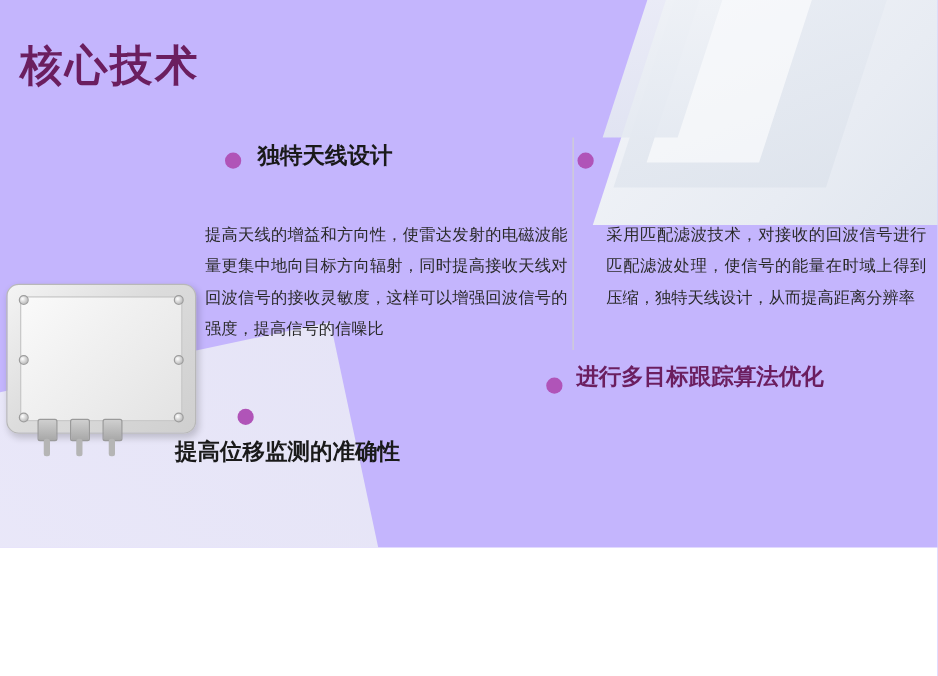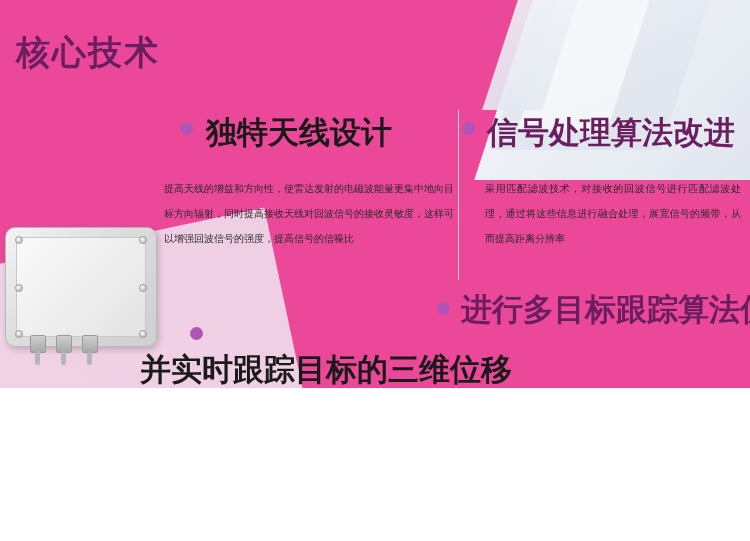--- a/index.html
+++ b/index.html
@@ -9,22 +9,22 @@
   body {
     width: 750px;
     height: 541px;
     background: #ffffff;
     font-family: "Liberation Sans", sans-serif;
     overflow: hidden;
   }
   .slide {
     position: relative;
     width: 750px;
-    height: 388px;
-    background: #ec4899;
+    height: 438px;
+    background: #c4b5fd;
     overflow: hidden;
   }
 
   
   .bg-shape {
     position: absolute;
     pointer-events: none;
   }
   .shape-a {
     top: -40px;
@@ -154,32 +154,32 @@
   
   .bullet {
     position: absolute;
     width: 13px;
     height: 13px;
     border-radius: 50%;
     background: #b054b8;
   }
   .heading {
     position: absolute;
-    font-size: 31px;
+    font-size: 18px;
     font-weight: bold;
     color: #1a1a1a;
     font-family: Liberation Sans, sans-serif;
     white-space: nowrap;
   }
   .heading-purple {
     color: #6b1e5f;
   }
   .body-text {
     position: absolute;
-    font-size: 10px;
+    font-size: 13px;
     line-height: 25px;
     color: #2a2a2a;
     text-align: justify;
     font-family: "DejaVu Sans", "Liberation Sans", sans-serif;
   }
 
   
   .b1-dot { left: 180px; top: 122px; }
   .b1-h   { left: 206px; top: 112px; }
   .b1-t   { left: 164px; top: 176px; width: 290px; }
@@ -234,22 +234,21 @@
     <div class="cable cb3"></div>
   </div>
 
   <div class="divider div-1"></div>
 
   <div class="bullet b1-dot"></div>
   <div class="heading b1-h">独特天线设计</div>
   <div class="body-text b1-t">提高天线的增益和方向性，使雷达发射的电磁波能量更集中地向目标方向辐射，同时提高接收天线对回波信号的接收灵敏度，这样可以增强回波信号的强度，提高信号的信噪比</div>
 
   <div class="bullet b2-dot"></div>
-  <div class="heading b2-h heading-purple">信号处理算法改进</div>
-  <div class="body-text b2-t">采用匹配滤波技术，对接收的回波信号进行匹配滤波处理，通过将这些信息进行融合处理，展宽信号的频带，从而提高距离分辨率</div>
+  <div class="body-text b2-t">采用匹配滤波技术，对接收的回波信号进行匹配滤波处理，使信号的能量在时域上得到压缩，独特天线设计，从而提高距离分辨率</div>
 
   <div class="bullet b3-dot"></div>
   <div class="heading b3-h heading-purple">进行多目标跟踪算法优化</div>
 
   <div class="bullet b4-dot"></div>
-  <div class="heading b4-h">并实时跟踪目标的三维位移</div>
+  <div class="heading b4-h">提高位移监测的准确性</div>
 
 </div>
 
 </body></html>

